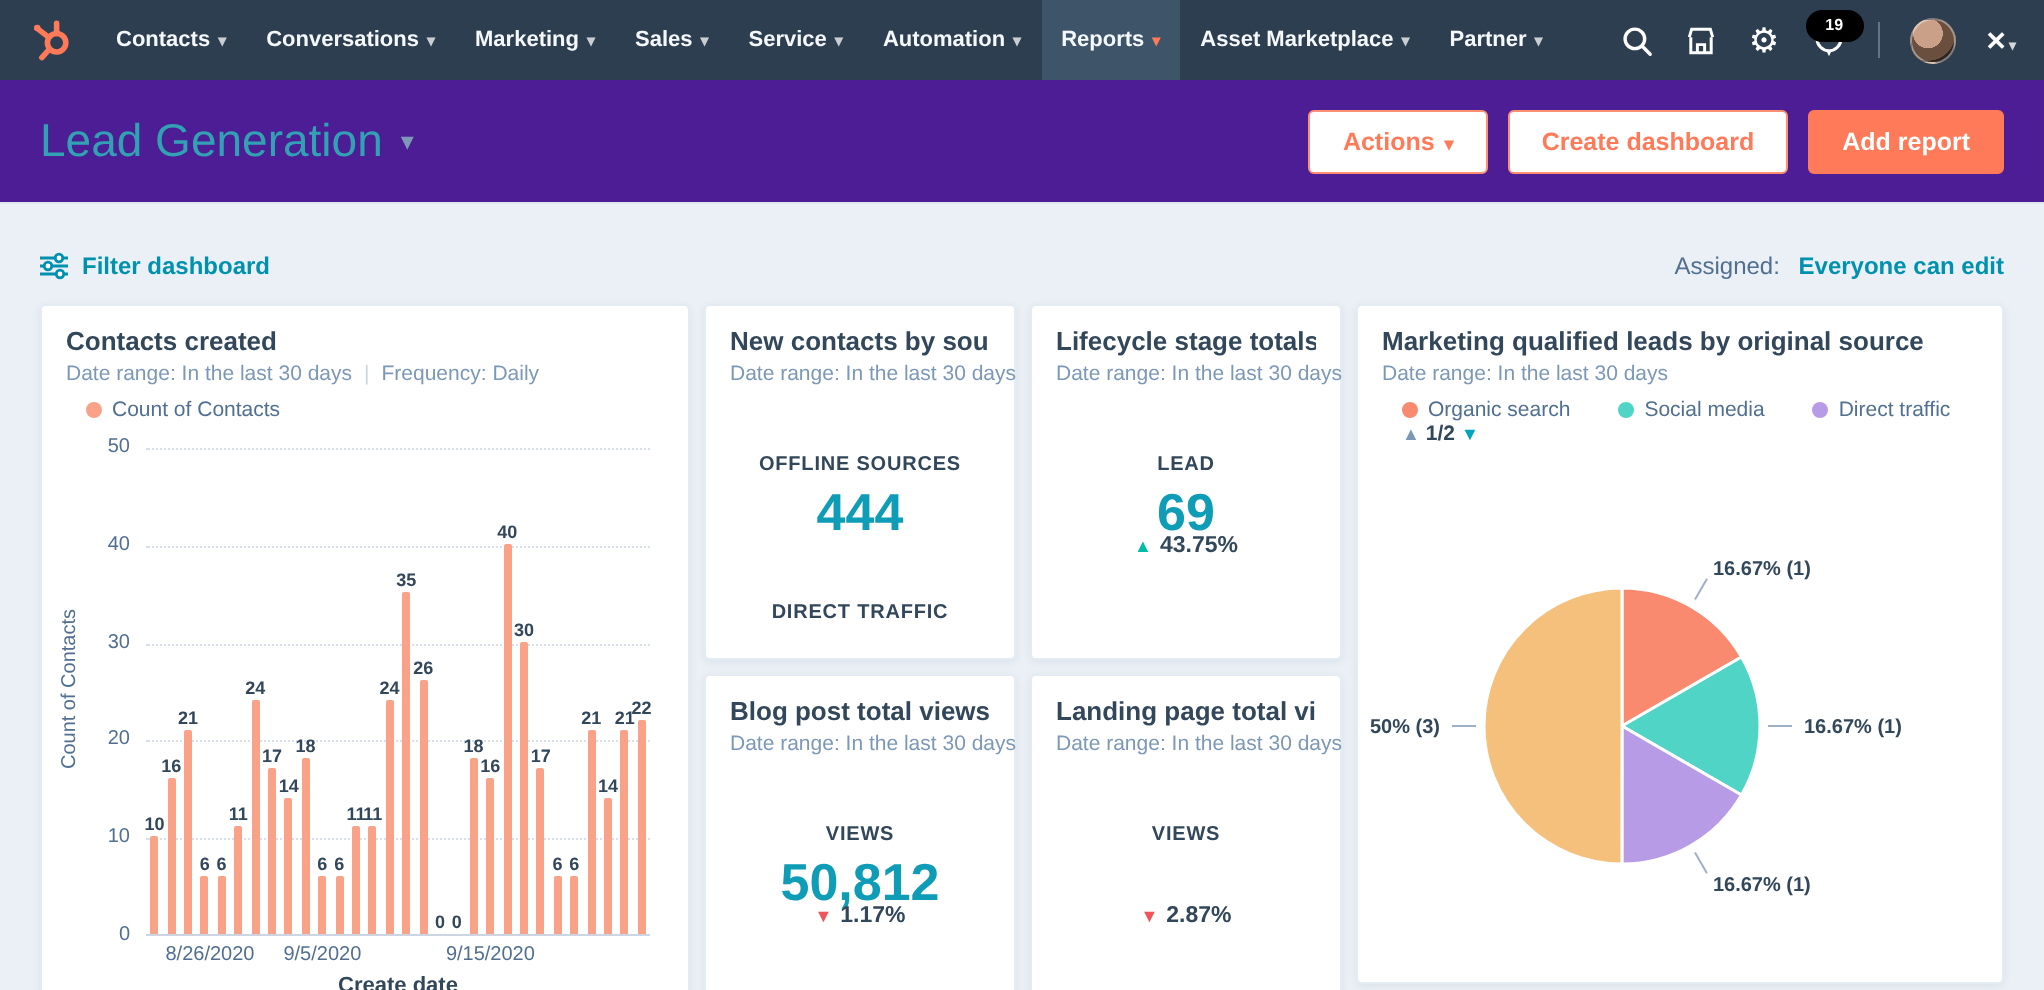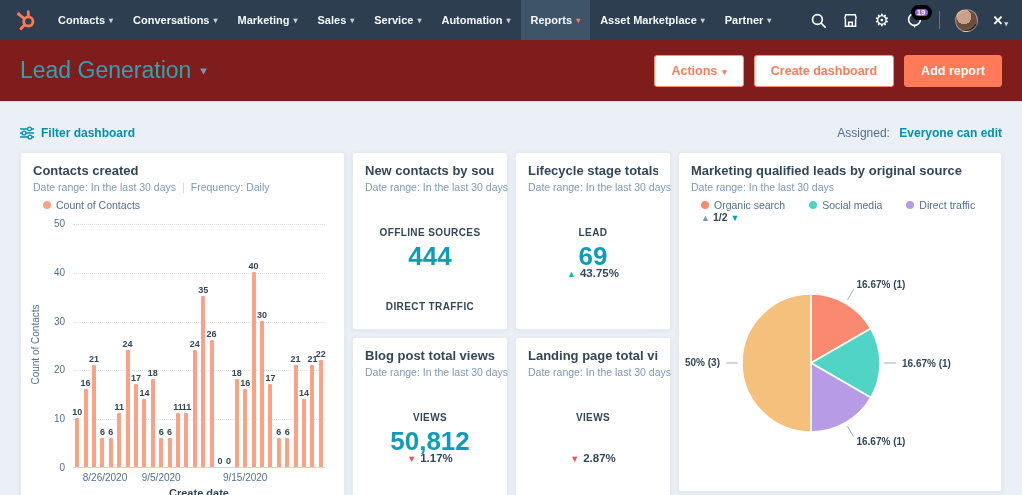--- a/index.html
+++ b/index.html
@@ -10,28 +10,28 @@
   .topnav{position:absolute;top:0;left:0;width:100%;height:40px;background:#2d3e50;display:flex;align-items:center;padding:0 14px;}
   .logo{display:flex;align-items:center;margin-right:10px;cursor:pointer;flex:none;}
   .nav-items{display:flex;align-items:center;height:40px;}
   .nav-item{height:40px;display:flex;align-items:center;padding:0 10px;color:#f5f8fa;font-size:11px;font-weight:700;cursor:pointer;white-space:nowrap;}
   .nav-item .nav-caret{font-size:8px;margin-left:4px;color:rgba(255,255,255,.75);}
   .nav-item.active{background:#3e5469;}
   .nav-item.active .nav-caret{color:#ff7a59;}
   .nav-right{margin-left:auto;display:flex;align-items:center;gap:15px;}
   .nav-icon{position:relative;display:flex;align-items:center;justify-content:center;cursor:pointer;}
   .gear-glyph{color:#fff;font-size:17px;line-height:1;}
-  .nav-badge{position:absolute;top:-6px;right:-8px;min-width:15px;height:15px;border-radius:8px;background:#8b5cf6;border:4px solid #000000;color:#fff;font-size:8px;font-weight:700;display:flex;align-items:center;justify-content:center;padding:0 2px;}
+  .nav-badge{position:absolute;top:-6px;right:-8px;min-width:15px;height:15px;border-radius:8px;background:#8b5cf6;border:8px solid #000000;color:#fff;font-size:8px;font-weight:700;display:flex;align-items:center;justify-content:center;padding:0 2px;}
   .nav-divider{width:1px;height:18px;background:rgba(255,255,255,.28);}
   .avatar{width:23px;height:23px;border-radius:50%;background:radial-gradient(circle at 38% 32%,#caa188 0 38%,#6b4f3e 39% 70%,#2f2622 71% 100%);border:1px solid rgba(255,255,255,.4);cursor:pointer;}
   .close-x{color:#fff;font-size:13px;font-weight:700;cursor:pointer;display:flex;align-items:flex-end;line-height:1;}
   .close-x .mini-caret{font-size:7px;color:rgba(255,255,255,.8);margin-left:1px;}
 
   
-  .page-header{position:absolute;top:40px;left:0;width:100%;height:62px;background:#7f1d1d;border-bottom:1px solid #dde5ed;display:flex;align-items:center;padding:0 20px;}
+  .page-header{position:absolute;top:40px;left:0;width:100%;height:62px;background:#4c1d95;border-bottom:1px solid #dde5ed;display:flex;align-items:center;padding:0 20px;}
   .page-title{font-size:23px;font-weight:500;color:#31a1b3;margin:0;cursor:pointer;}
   .title-caret{font-size:13px;color:#7c98b6;margin-left:9px;cursor:pointer;}
   .header-actions{margin-left:auto;display:flex;align-items:center;gap:10px;}
   .btn{height:32px;border-radius:3px;font-size:12.5px;font-weight:700;padding:0 16px;cursor:pointer;}
   .btn.outline{background:#fff;border:1px solid #ff8f73;color:#ff7a59;}
   .btn.solid{background:#ff7a59;border:1px solid #ff7a59;color:#fff;}
   .btn .btn-caret{font-size:9px;margin-left:5px;}
 
   
   .content{position:absolute;top:102px;left:0;width:1022px;height:393px;}

